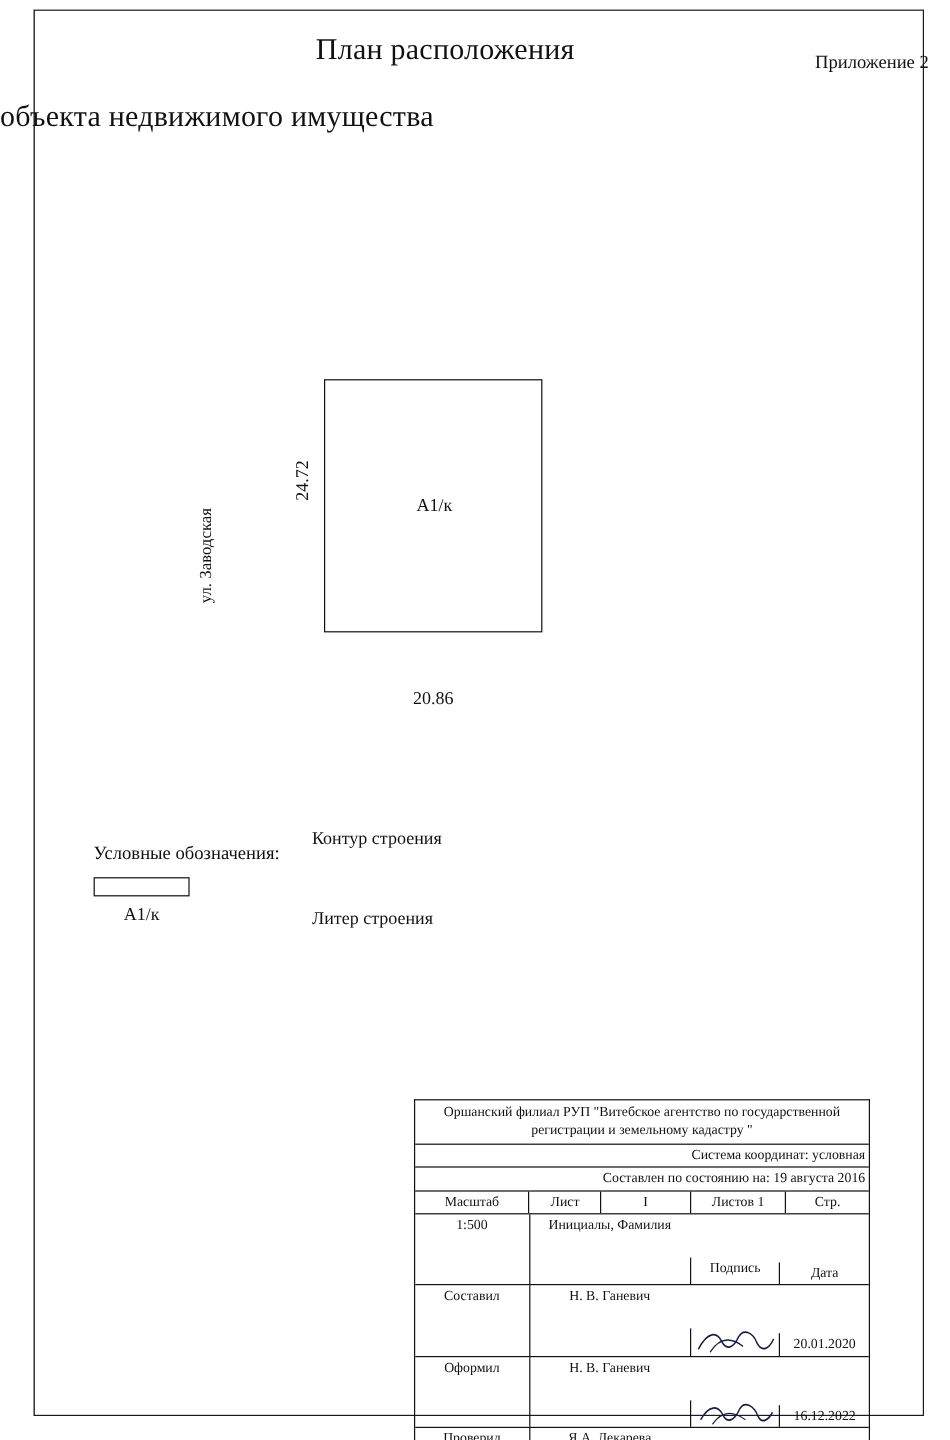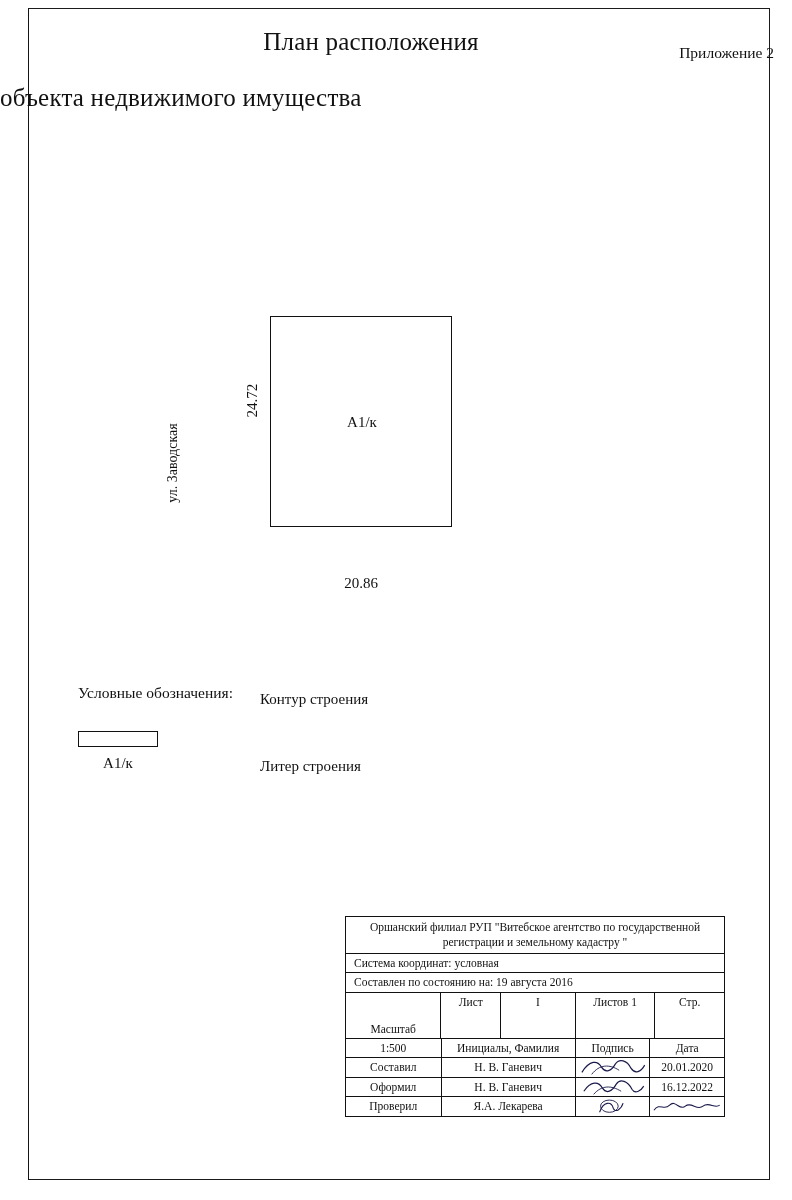--- a/index.html
+++ b/index.html
@@ -111,21 +111,21 @@
     font-size: 14px;
     transform: rotate(-90deg);
     transform-origin: center center;
     white-space: nowrap;
   }
 
   
   #legend-title {
     position: absolute;
     left: 78px;
-    top: 684px;
+    top: 703px;
     font-size: 15.5px;
   }
   #legend-swatch {
     position: absolute;
     left: 78px;
     top: 731px;
     width: 80px;
     height: 16px;
     border: 1.6px solid #111;
     box-sizing: border-box;
@@ -170,32 +170,32 @@
   .tb-cell {
     padding: 2px 3px;
     box-sizing: border-box;
     text-align: center;
     line-height: 1.25;
   }
   .tb-cell + .tb-cell { border-left: 1.2px solid #111; }
   .tb-full { width: 100%; }
   .tb-org { padding: 3px 6px; font-size: 11.5px; line-height: 1.3; }
   .tb-addr { padding: 3px 4px; font-size: 11.3px; line-height: 1.3; }
-  .tb-left { text-align: left; padding-left: 8px; }
-
-  .w-span-label { width: 95px; margin-top: 27px; }
+  .tb-left { text-align: right; padding-left: 8px; }
+
+  .w-span-label { width: 95px; }
   .w-sheet-lbl  { width: 60px; }
   .w-sheet-val  { width: 75px; }
   .w-sheets     { width: 80px; }
   .w-page       { width: 70px; }
 
   .w-scale      { width: 95px; }
   .w-initials   { width: 135px; }
-  .w-sign       { width: 75px; }
-  .w-date       { width: 75px; }
+  .w-sign       { width: 75px; margin-top: 36px; }
+  .w-date       { width: 75px; margin-top: 40px; }
 
   .sign-cell { position: relative; }
   .sig {
     position: absolute;
     left: 0; top: 0; width: 100%; height: 100%;
     pointer-events: none;
   }
   .sig svg { display: block; width: 100%; height: 100%; }
 </style>
 </head>

